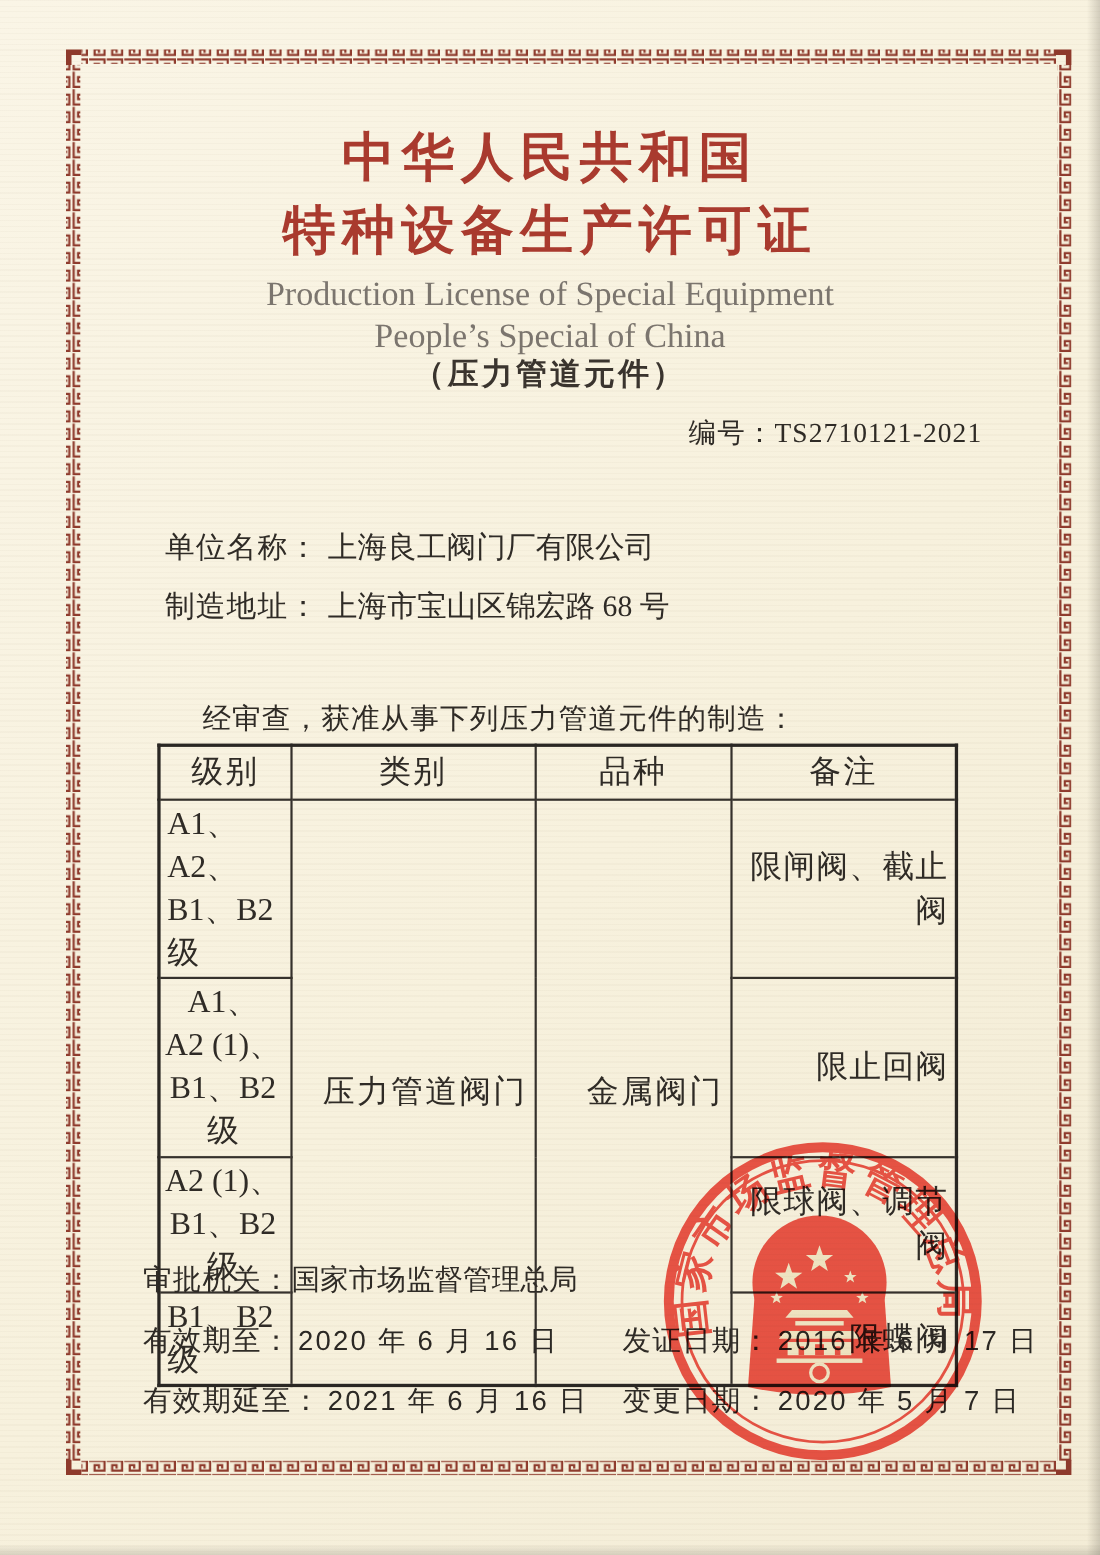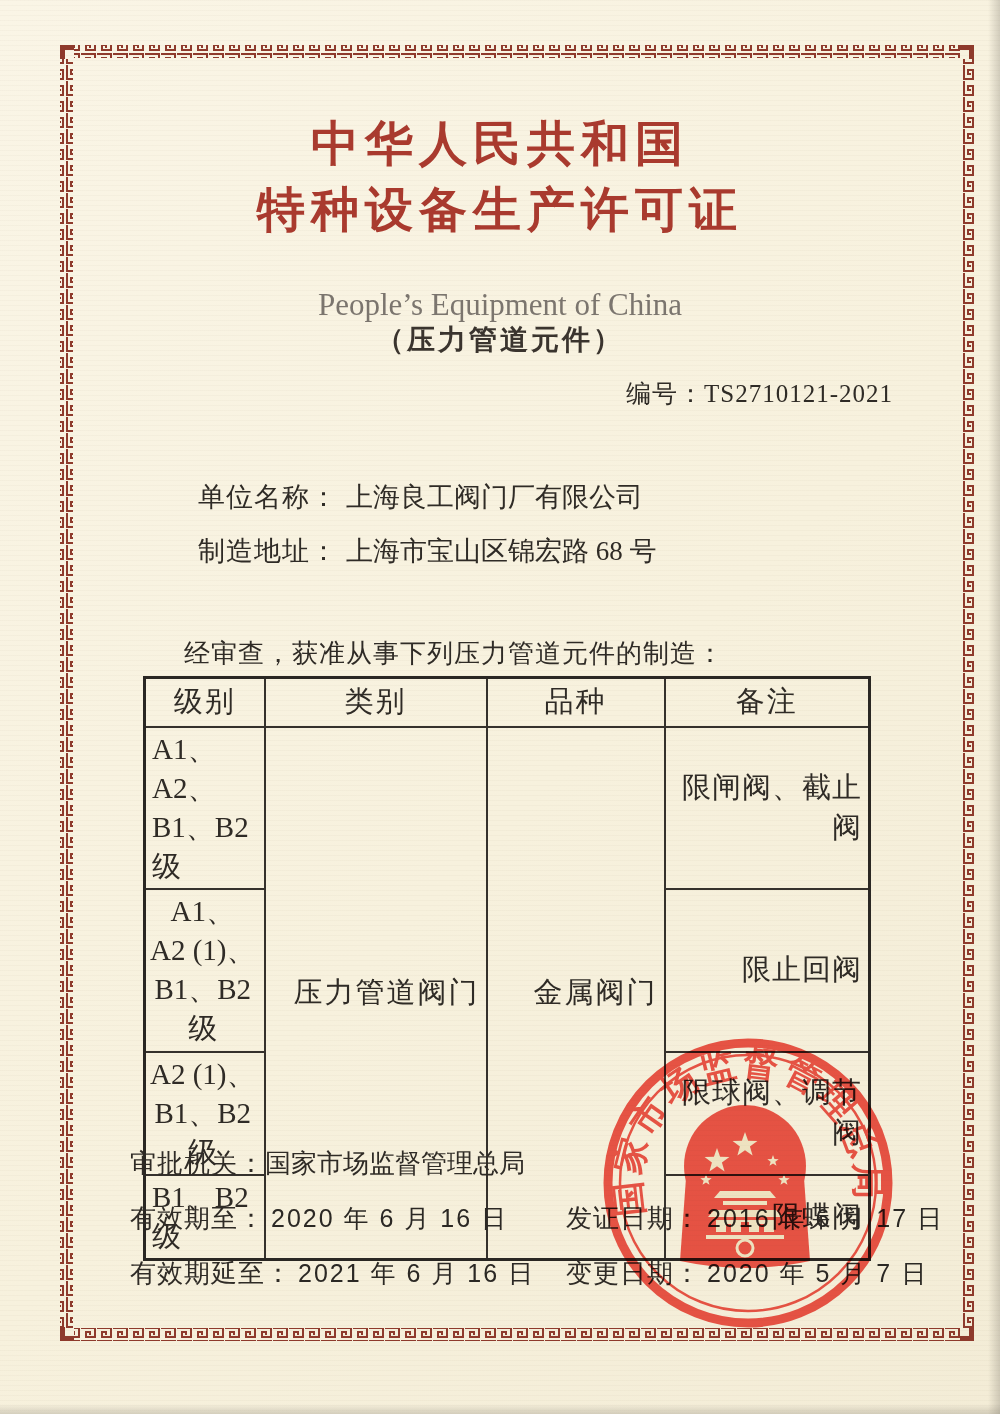--- a/index.html
+++ b/index.html
@@ -20,21 +20,21 @@
     background:linear-gradient(to bottom, rgba(0,0,0,0), rgba(110,105,95,0.25));}
   .border-svg{position:absolute;left:0;top:0;}
   .abs{position:absolute;}
   .ctr{left:0;width:1000px;text-align:center;}
   .title-cn{font-family:"Liberation Sans", sans-serif;font-weight:bold;color:#a93a2e;
     font-size:48px;letter-spacing:6px;line-height:1.1;}
   .title-en{font-family:"Liberation Serif", serif;color:#7b756e;font-size:31px;line-height:1.15;}
   .subtitle{font-size:28px;color:#3a342e;letter-spacing:3px;font-weight:bold;}
   .license-no{font-size:25px;letter-spacing:1px;color:#2f2b26;}
   .field{font-size:27px;color:#2f2b26;}
-  .field .lbl{letter-spacing:1px;margin-left:48px;}
+  .field .lbl{letter-spacing:1px;}
   .field .val{margin-left:8px;}
   .note{font-size:26px;color:#2f2b26;letter-spacing:1px;}
   table.lic{border-collapse:collapse;table-layout:fixed;background:transparent;}
   table.lic th, table.lic td{
     border:2px solid #35312c;font-weight:normal;
     font-size:29px;color:#2f2b26;padding:2px 6px;vertical-align:middle;}
   table.lic{border:3px solid #2a2723;}
   table.lic th{text-align:center;letter-spacing:2px;border-bottom:2px solid #35312c;}
   td.lv{white-space:pre-line;text-align:left;padding-left:8px;line-height:1.35;}
   td.lv.center{text-align:center;padding-left:2px;}
@@ -65,21 +65,22 @@
     <rect x="60" y="59" width="13" height="1269" fill="url(#mv)"></rect>
     <rect x="961" y="59" width="13" height="1269" fill="url(#mv)"></rect>
     <path d="M60 45 h14 v5 h-9 v9 h-5 z" fill="#8e3a2c"></path>
     <path d="M960 45 h14 v14 h-5 v-9 h-9 z" fill="#8e3a2c"></path>
     <path d="M60 1327 h5 v9 h9 v5 h-14 z" fill="#8e3a2c"></path>
     <path d="M969 1327 h5 v14 h-14 v-5 h9 z" fill="#8e3a2c"></path>
   </svg>
 
   <div class="abs ctr title-cn" style="top:118px;">中华人民共和国</div>
   <div class="abs ctr title-cn" style="top:184px;">特种设备生产许可证</div>
-  <div class="abs ctr title-en" style="top:287px;">People’s Equipment of China</div>
+  <div class="abs ctr title-en" style="top:249px;">Production License of Special Equipment</div>
+  <div class="abs ctr title-en" style="top:287px;">People’s Special of China</div>
   <div class="abs ctr subtitle" style="top:321px;">（压力管道元件）</div>
 
   <div class="abs license-no" style="top:377px;right:107px;">
     <span class="lbl">编号：</span><span>TS2710121-2021</span>
   </div>
 
   <div class="abs field" style="left:150px;top:479px;">
     <span class="lbl">单位名称：</span><span class="val">上海良工阀门厂有限公司</span>
   </div>
   <div class="abs field" style="left:150px;top:533px;">

